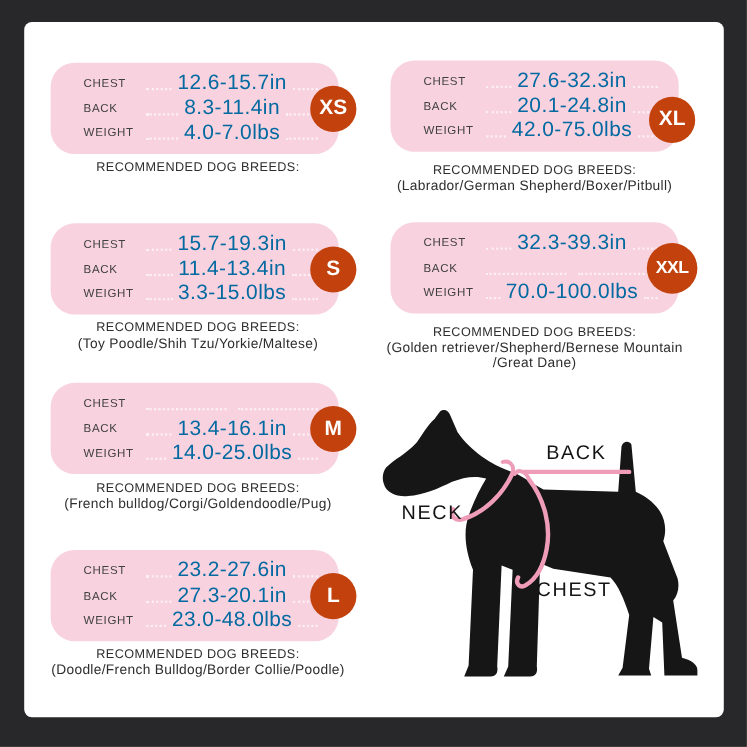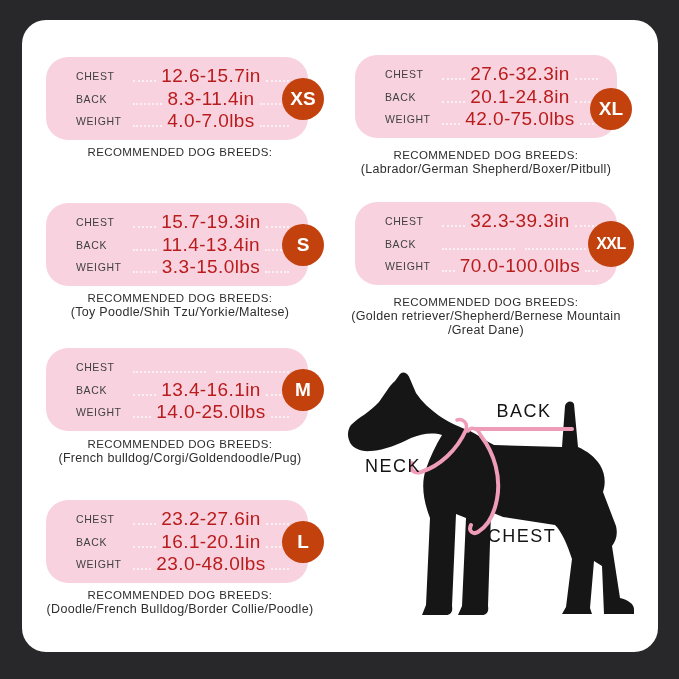--- a/index.html
+++ b/index.html
@@ -4,40 +4,40 @@
 <style>
   html,body{margin:0;padding:0;}
   body{
     width:679px;height:679px;position:relative;
     background:#28282a;
     font-family:"Liberation Sans", sans-serif;
     overflow:hidden;
   }
   .sheet{
     position:absolute;left:22px;top:20px;width:636px;height:632px;
-    background:#ffffff;border-radius:24px;
+    background:#ffffff;border-radius:7px;
   }
   
   .card{
     position:absolute;width:262px;height:83px;
     background:#f8d3df;border-radius:22px;
     display:flex;flex-direction:column;justify-content:space-evenly;
     padding:8px 14px 8px 30px;box-sizing:border-box;
   }
   .row{display:flex;align-items:center;height:22px;}
   .lbl{
     font-size:10.5px;letter-spacing:.6px;color:#3f3f3f;
     width:52px;flex:none;
   }
   .leader{
     flex:1;border-bottom:2px dotted rgba(255,255,255,.65);
     align-self:flex-end;margin:0 5px 5px 5px;min-width:6px;
   }
   .val{
-    font-size:19px;color:#b91c1c;letter-spacing:.4px;white-space:nowrap;
+    font-size:19px;color:#0369a1;letter-spacing:.4px;white-space:nowrap;
   }
   .badge{
     position:absolute;width:42px;height:42px;border-radius:50%;
     background:#c2410c;color:#ffffff;font-weight:bold;font-size:19px;
     display:flex;align-items:center;justify-content:center;letter-spacing:0;
   }
   .badge.xxl{width:46px;height:46px;font-size:16px;letter-spacing:-.5px;}
   .breeds{position:absolute;text-align:center;color:#2e2e2e;}
   .rec{font-size:11.5px;letter-spacing:.4px;margin-bottom:2px;}
   .blist{font-size:12.5px;letter-spacing:.3px;line-height:13.5px;}
@@ -133,21 +133,21 @@
   <div class="card" style="left:24px;top:480px;">
     <div class="row">
       <span class="lbl">CHEST</span>
       <span class="leader"></span>
       <span class="val">23.2-27.6in</span>
       <span class="leader"></span>
     </div>
     <div class="row">
       <span class="lbl">BACK</span>
       <span class="leader"></span>
-      <span class="val">16.1-20.1in</span>
+      <span class="val">27.3-20.1in</span>
       <span class="leader"></span>
     </div>
     <div class="row">
       <span class="lbl">WEIGHT</span>
       <span class="leader"></span>
       <span class="val">23.0-48.0lbs</span>
       <span class="leader"></span>
     </div>
   </div>
   <div class="badge" style="left:260px;top:501px;">L</div>

